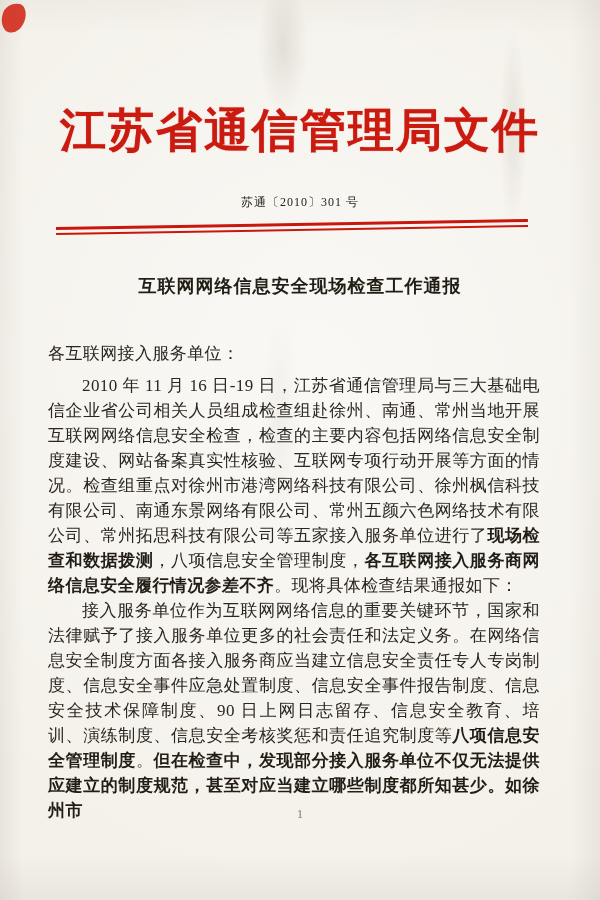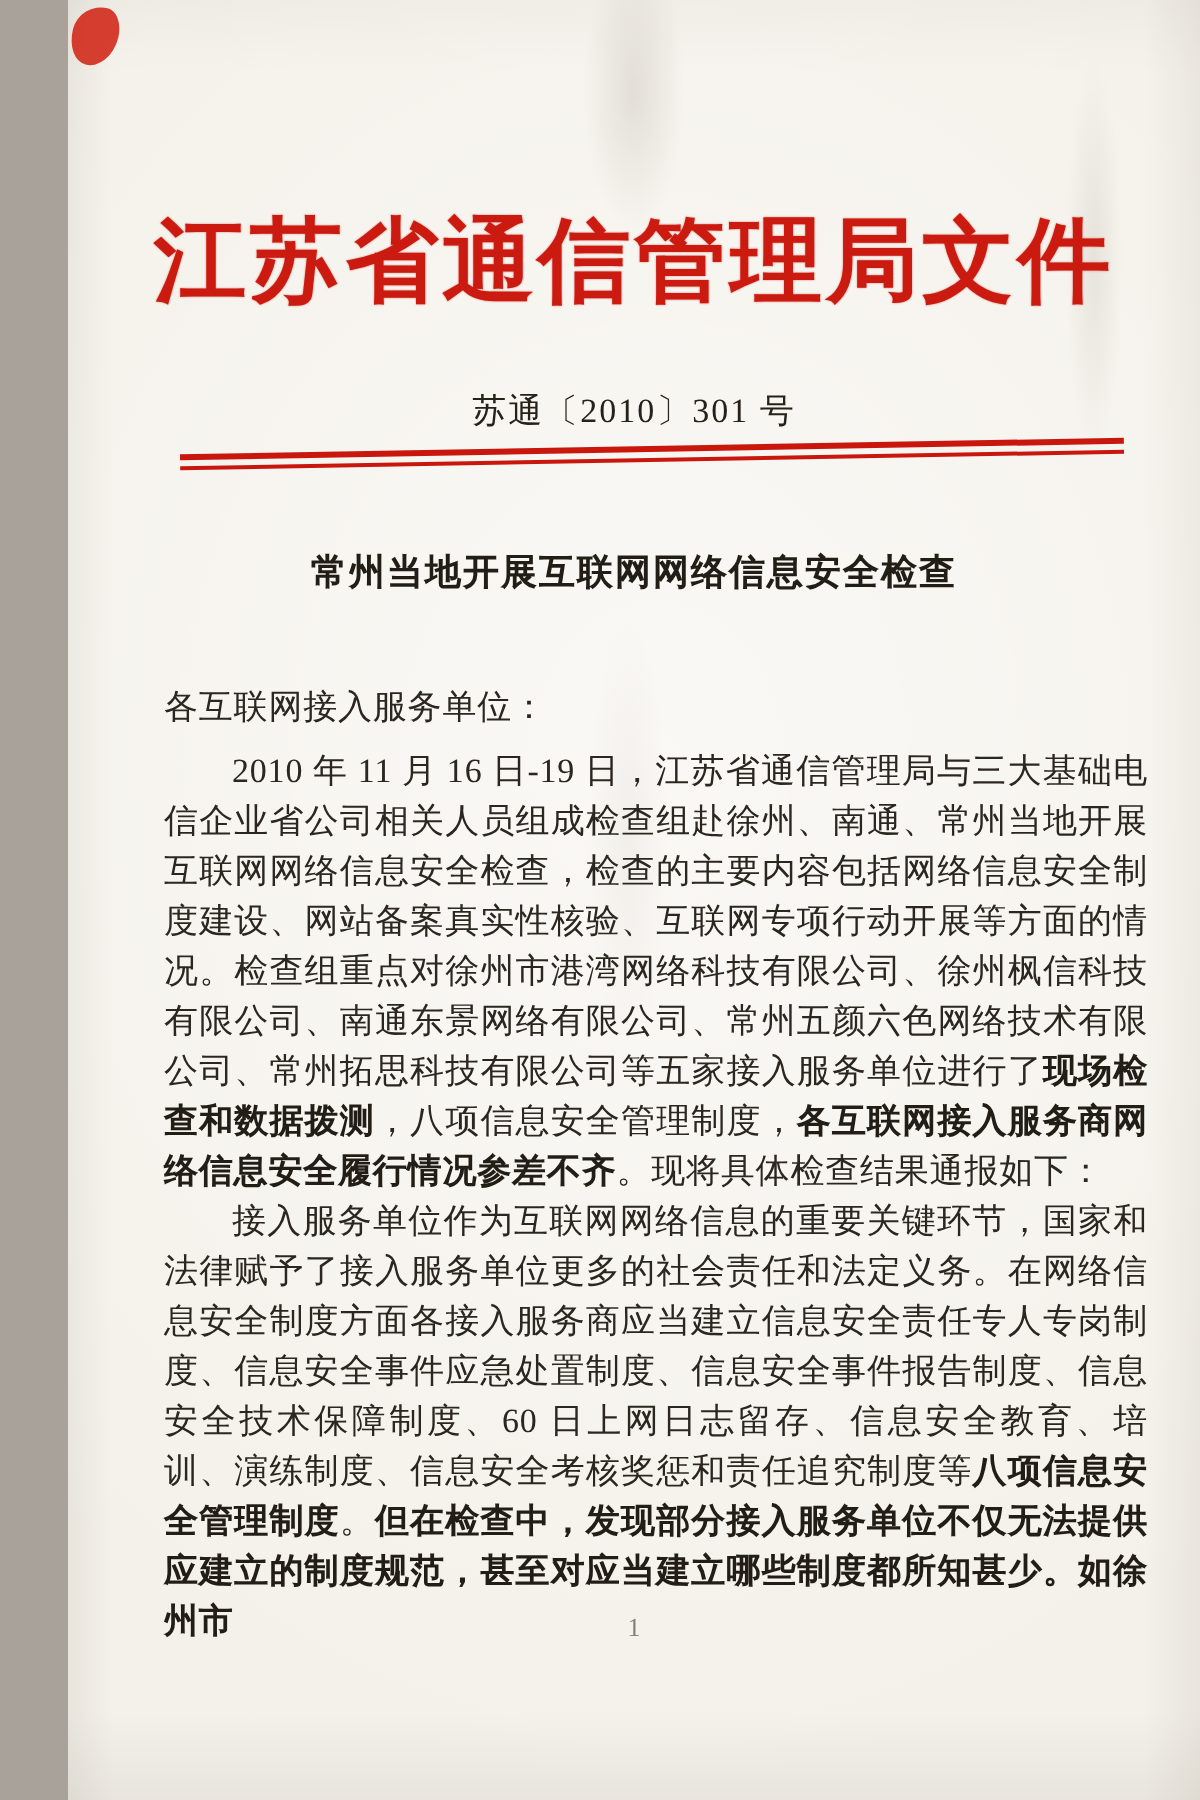--- a/index.html
+++ b/index.html
@@ -10,21 +10,20 @@
   }
   .photo{position:relative;width:600px;height:900px;}
   .page{
     position:absolute;inset:0;
     color:#2c2620;
     background:
       radial-gradient(120% 90% at 52% 42%, rgba(255,255,255,0.55), rgba(255,255,255,0) 65%),
       linear-gradient(90deg, rgba(135,122,106,0.10) 0%, rgba(135,122,106,0) 4%, rgba(135,122,106,0) 95%, rgba(135,122,106,0.10) 100%),
       linear-gradient(0deg, rgba(120,110,95,0.09) 0%, rgba(120,110,95,0) 5%, rgba(120,110,95,0) 96%, rgba(120,110,95,0.05) 100%),
       #f4f1ea;
-    margin-left: 34px;
   }
   
   .crease-a{
     position:absolute;left:248px;top:0;width:70px;height:130px;
     background:radial-gradient(50% 75% at 50% 35%, rgba(125,110,92,0.16), rgba(125,110,92,0) 72%);
   }
   .crease-b{
     position:absolute;left:492px;top:30px;width:42px;height:220px;
     background:radial-gradient(45% 60% at 50% 45%, rgba(128,114,98,0.13), rgba(128,114,98,0) 75%);
   }
@@ -44,21 +43,21 @@
     text-align:center;
     font-size:46px;font-weight:bold;
     letter-spacing:2px;
     color:#cb1a0f;
     text-shadow:0 0 1px rgba(203,26,15,.6);
     white-space:nowrap;
   }
   .docnum{
     position:absolute;top:194px;left:0;right:0;
     text-align:center;
-    font-size:17px;letter-spacing:1px;
+    font-size:12px;letter-spacing:1px;
     color:#262219;
   }
   .rule{
     position:absolute;top:223px;left:56px;width:472px;
     transform:rotate(-1deg);
   }
   .rule-a{height:3px;background:#c9170d;}
   .rule-b{height:2px;background:#c9170d;margin-top:3px;}
   .title{
     position:absolute;top:274px;left:0;right:0;
@@ -97,24 +96,24 @@
 
     <div class="agency">江苏省通信管理局文件</div>
 
     <div class="docnum">苏通〔2010〕301 号</div>
 
     <div class="rule">
       <div class="rule-a"></div>
       <div class="rule-b"></div>
     </div>
 
-    <div class="title">常州当地开展互联网网络信息安全检查</div>
+    <div class="title">互联网网络信息安全现场检查工作通报</div>
 
     <div class="docbody">
       <div class="salutation">各互联网接入服务单位：</div>
 
     <p class="para"><span>2010 年 11 月 16 日-19 日，江苏省通信管理局与三大基础电信企业省公司相关人员组成检查组赴徐州、南通、常州当地开展互联网网络信息安全检查，检查的主要内容包括网络信息安全制度建设、网站备案真实性核验、互联网专项行动开展等方面的情况。检查组重点对徐州市港湾网络科技有限公司、徐州枫信科技有限公司、南通东景网络有限公司、常州五颜六色网络技术有限公司、常州拓思科技有限公司等五家接入服务单位进行了</span><span class="b">现场检查和数据拨测</span><span>，八项信息安全管理制度，</span><span class="b">各互联网接入服务商网络信息安全履行情况参差不齐</span><span>。现将具体检查结果通报如下：</span></p>
-        <p class="para"><span>接入服务单位作为互联网网络信息的重要关键环节，国家和法律赋予了接入服务单位更多的社会责任和法定义务。在网络信息安全制度方面各接入服务商应当建立信息安全责任专人专岗制度、信息安全事件应急处置制度、信息安全事件报告制度、信息安全技术保障制度、60 日上网日志留存、信息安全教育、培训、演练制度、信息安全考核奖惩和责任追究制度等</span><span class="b">八项信息安全管理制度</span><span>。</span><span class="b">但在检查中，发现部分接入服务单位不仅无法提供应建立的制度规范，甚至对应当建立哪些制度都所知甚少。如徐州市</span></p>
+        <p class="para"><span>接入服务单位作为互联网网络信息的重要关键环节，国家和法律赋予了接入服务单位更多的社会责任和法定义务。在网络信息安全制度方面各接入服务商应当建立信息安全责任专人专岗制度、信息安全事件应急处置制度、信息安全事件报告制度、信息安全技术保障制度、90 日上网日志留存、信息安全教育、培训、演练制度、信息安全考核奖惩和责任追究制度等</span><span class="b">八项信息安全管理制度</span><span>。</span><span class="b">但在检查中，发现部分接入服务单位不仅无法提供应建立的制度规范，甚至对应当建立哪些制度都所知甚少。如徐州市</span></p>
       </div>
 
     <div class="pageno">1</div>
   </div>
 </div>
 
 </body></html>

